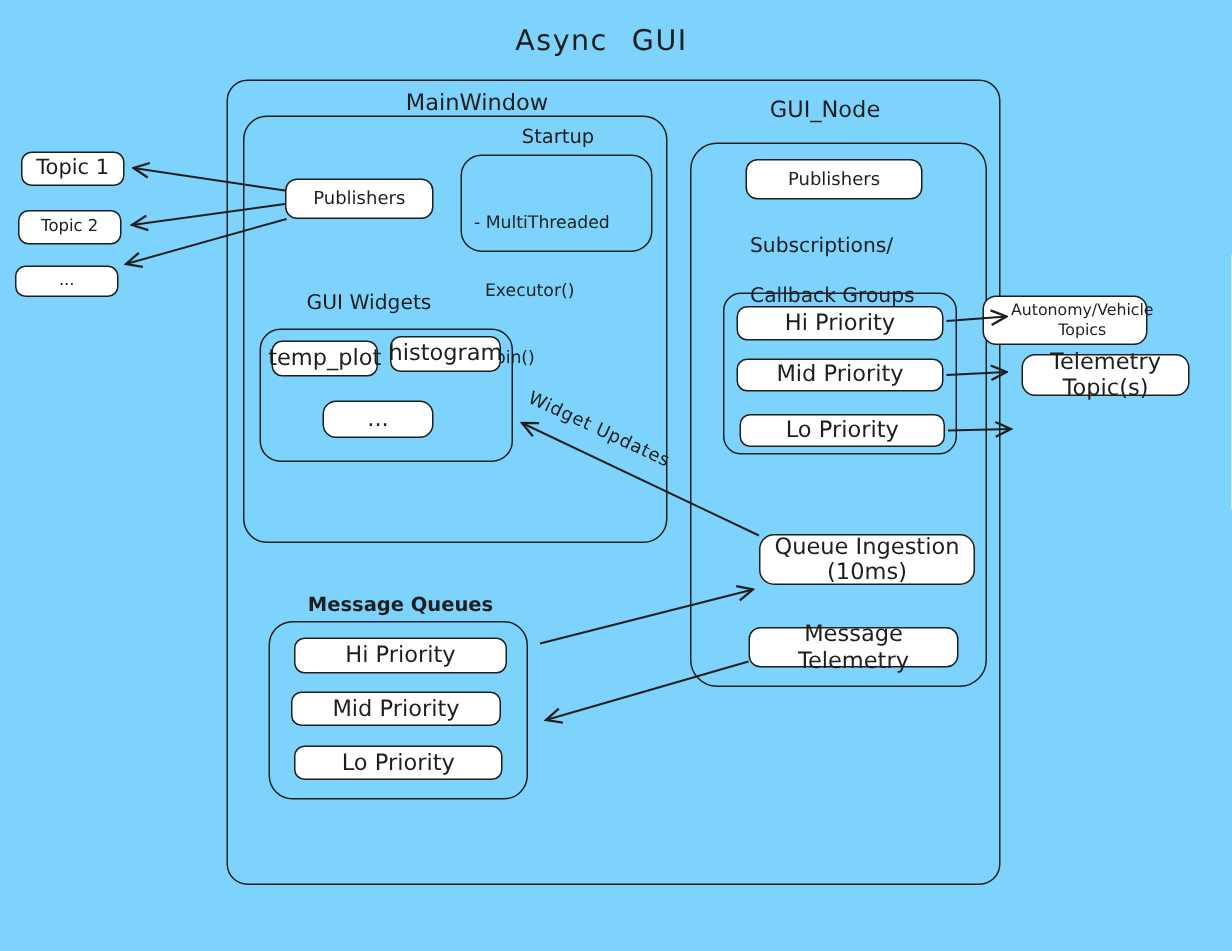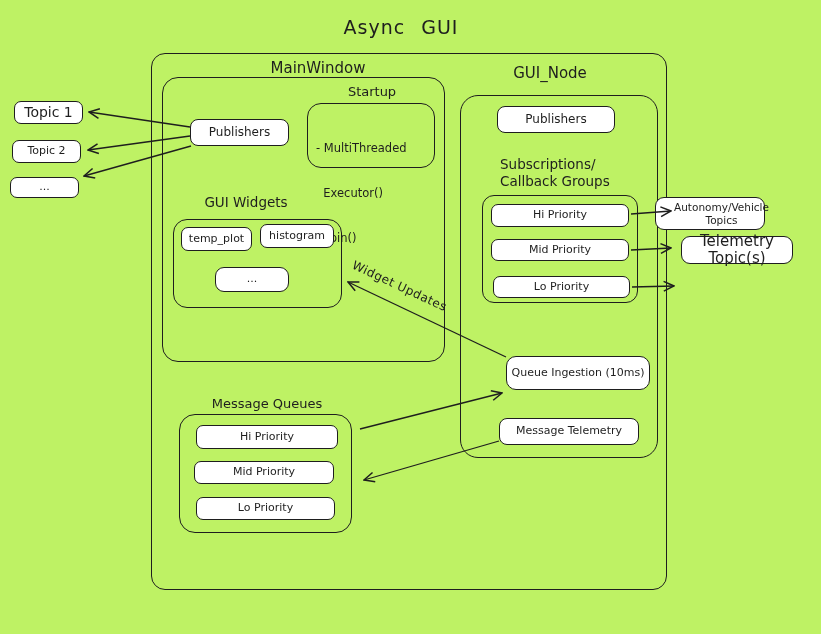--- a/index.html
+++ b/index.html
@@ -4,21 +4,21 @@
 <style>
   html,body{margin:0;padding:0;background:#ffffff;}
   .canvas{
     position:relative;width:821px;height:634px;background:#ffffff;
     font-family:"DejaVu Sans",sans-serif;color:#1e1e1e;overflow:hidden;
   }
   .rect{position:absolute;border:1.5px solid #1e1e1e;border-radius:16px;box-sizing:border-box;background:transparent;z-index:1;}
   .box{
     position:absolute;background:#ffffff;border:1.4px solid #1e1e1e;border-radius:8px;
     box-sizing:border-box;display:flex;align-items:center;justify-content:center;
-    text-align:center;font-size:11px;z-index:2;line-height:1.15;padding:1px 3px;
+    text-align:center;font-size:15px;z-index:2;line-height:1.15;padding:1px 3px;
   }
   .lbl{position:absolute;text-align:center;z-index:2;white-space:nowrap;}
   .title{font-size:19px;word-spacing:9px;letter-spacing:1px;}
   .section-lbl{font-size:15px;}
   .sub-lbl{font-size:13.5px;}
   .small-lbl{font-size:13px;}
   .startup-text{
     position:absolute;z-index:2;font-size:11.5px;line-height:15px;
     white-space:pre;text-align:left;
   }
@@ -27,21 +27,21 @@
     position:absolute;z-index:3;font-size:12px;letter-spacing:0.5px;
     transform:rotate(25deg);transform-origin:0 0;white-space:nowrap;
   }
   svg.arrows{position:absolute;left:0;top:0;z-index:5;pointer-events:none;}
   .r7{border-radius:7px;} .r9{border-radius:9px;} .r10{border-radius:10px;}
   .r12{border-radius:12px;} .r14{border-radius:14px;} .r18{border-radius:18px;}
 </style>
 </head>
 <body>
 
-<div class="canvas" style="background: #bef264; color: rgb(30, 30, 30);">
+<div class="canvas" style="background: #7dd3fc; color: rgb(30, 30, 30);">
 
   <svg class="arrows" width="821" height="634" viewBox="0 0 821 634">
     <defs>
       <marker id="ah" viewBox="0 0 12 12" refX="11" refY="6" markerWidth="13" markerHeight="13" orient="auto" markerUnits="userSpaceOnUse">
         <path d="M1.5,1.5 L11,6 L1.5,10.5" fill="none" stroke="#1e1e1e" stroke-width="1.4"></path>
       </marker>
     </defs>
     <line x1="190" y1="127" x2="89" y2="112" stroke="#1e1e1e" stroke-width="1.3" marker-end="url(#ah)"></line>
     <line x1="190" y1="136" x2="88" y2="150" stroke="#1e1e1e" stroke-width="1.3" marker-end="url(#ah)"></line>
     <line x1="191" y1="146" x2="84" y2="176" stroke="#1e1e1e" stroke-width="1.3" marker-end="url(#ah)"></line>
@@ -69,33 +69,33 @@
     <div>  Executor()</div>
     <div>- spin()</div>
   </div>
 
   <div class="lbl sub-lbl" style="left:186px;top:194px;width:120px;">GUI Widgets</div>
   <div class="rect r14" style="left:173px;top:219px;width:169px;height:89px;border-width:1.4px;"></div>
   <div class="box r7" style="left:181px;top:227px;width:71px;height:24px;">temp_plot</div>
   <div class="box r7" style="left:260px;top:224px;width:74px;height:24px;">histogram</div>
   <div class="box r9" style="left:215px;top:267px;width:74px;height:25px;">...</div>
 
-  <div class="lbl small-lbl" style="left:202px;top:396px;width:130px;">Message Queues</div>
+  <div class="lbl small-lbl" style="left:202px;top:396px;width:130px;font-weight:bold;">Message Queues</div>
   <div class="rect" style="left:179px;top:414px;width:173px;height:119px;"></div>
   <div class="box r7" style="left:196px;top:425px;width:142px;height:24px;">Hi Priority</div>
   <div class="box r7" style="left:194px;top:461px;width:140px;height:23px;">Mid Priority</div>
   <div class="box r7" style="left:196px;top:497px;width:139px;height:23px;">Lo Priority</div>
 
   <div class="lbl section-lbl" style="left:495px;top:64px;width:110px;">GUI_Node</div>
   <div class="rect r18" style="left:460px;top:95px;width:198px;height:363px;"></div>
 
   <div class="box" style="left:497px;top:106px;width:118px;height:27px;font-size:12px;">Publishers</div>
 
   <div class="lbl sub-lbl left-align" style="left:500px;top:156px;width:150px;">Subscriptions/</div>
-  <div class="lbl sub-lbl left-align" style="left:500px;top:173px;width:150px;">Callback Groups</div>
+  <div class="lbl sub-lbl left-align" style="left:500px;top:189px;width:150px;">Callback Groups</div>
 
   <div class="rect r12" style="left:482px;top:195px;width:156px;height:108px;border-width:1.4px;"></div>
   <div class="box r7" style="left:491px;top:204px;width:138px;height:23px;">Hi Priority</div>
   <div class="box r7" style="left:491px;top:239px;width:138px;height:22px;">Mid Priority</div>
   <div class="box r7" style="left:493px;top:276px;width:137px;height:22px;">Lo Priority</div>
 
   <div class="box r10" style="left:506px;top:356px;width:144px;height:34px;">Queue Ingestion (10ms)</div>
   <div class="box" style="left:499px;top:418px;width:140px;height:27px;">Message Telemetry</div>
 
   <div class="box r7" style="left:14px;top:101px;width:69px;height:23px;font-size:14px;">Topic 1</div>

